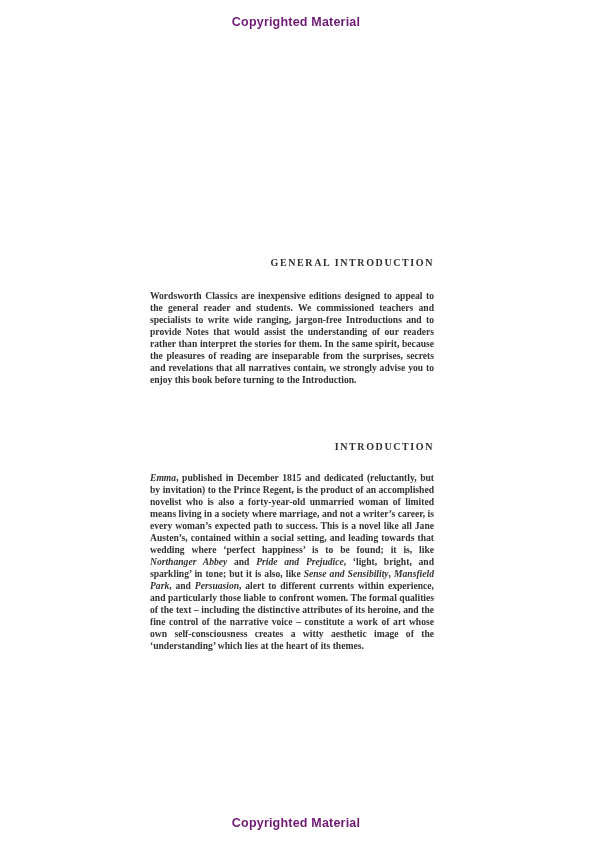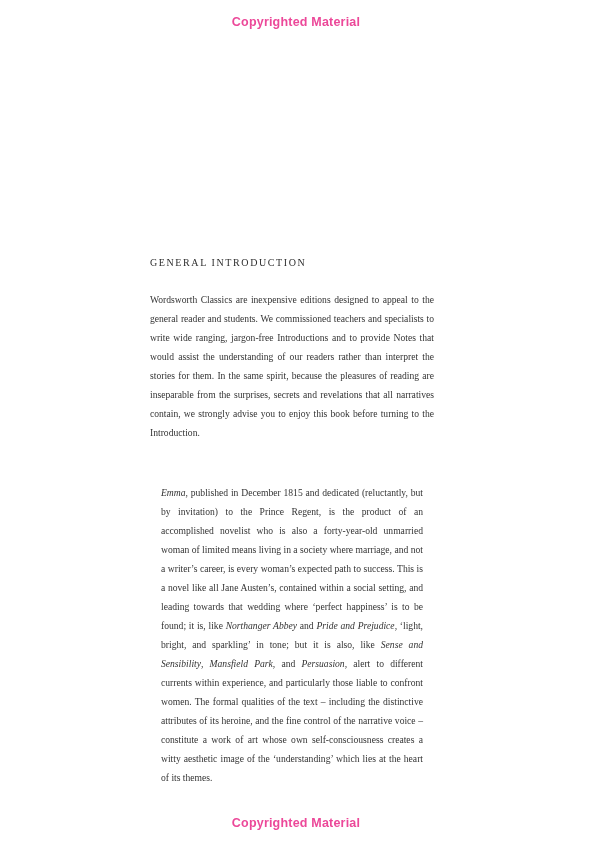--- a/index.html
+++ b/index.html
@@ -18,50 +18,51 @@
   }
   .copyright {
     position: absolute;
     left: 0;
     width: 592px;
     text-align: center;
     font-family: "Liberation Sans", sans-serif;
     font-weight: bold;
     font-size: 12.5px;
     letter-spacing: 0.2px;
-    color: #ec4899;
+    color: #701a75;
   }
   .copyright.top    { top: 15px; }
   .copyright.bottom { top: 816px; }
 
   .col {
     position: absolute;
     left: 150px;
     width: 284px;
   }
   .heading {
-    text-align: left;
-    font-weight: normal;
+    text-align: right;
+    font-weight: bold;
     font-size: 10px;
     letter-spacing: 1.6px;
     color: #2e2e2e;
     white-space: nowrap;
   }
   .heading.h1 { top: 257px; }
   .heading.h2 { top: 441px; }
 
   .body-text {
     font-size: 9.6px;
-    line-height: 19px;
+    line-height: 12px;
     text-align: justify;
     color: #333333;
+    font-weight: bold;
   }
   .para1 { top: 290px; }
   .para2 { top: 472px; }
-  .body-text p { margin: 11px; padding: 0; }
+  .body-text p { margin: 0; padding: 0; }
   .indent { text-indent: 10px; }
   .it { font-style: italic; }
 
   .adviser {
     top: 387px;
     text-align: right;
     font-size: 9.6px;
     color: #333333;
   }
   .adviser .label { font-style: italic; }
@@ -84,20 +85,21 @@
 <div class="page">
 
   <div class="copyright top">Copyrighted Material</div>
 
   <div class="col heading h1">GENERAL INTRODUCTION</div>
 
   <div class="col body-text para1">Wordsworth Classics are inexpensive editions designed to appeal to the general reader and students. We commissioned teachers and specialists to write wide ranging, jargon-free Introductions and to provide Notes that would assist the understanding of our readers rather than interpret the stories for them. In the same spirit, because the pleasures of reading are inseparable from the surprises, secrets and revelations that all narratives contain, we strongly advise you to enjoy this book before turning to the Introduction.</div>
 
 
 
+  <div class="col heading h2">INTRODUCTION</div>
 
   <div class="col body-text para2">
     <p><span class="it">Emma</span><span>, published in December 1815 and dedicated (reluctantly, but by invitation) to the Prince Regent, is the product of an accomplished novelist who is also a forty-year-old unmarried woman of limited means living in a society where marriage, and not a writer’s career, is every woman’s expected path to success. This is a novel like all Jane Austen’s, contained within a social setting, and leading towards that wedding where ‘perfect happiness’ is to be found; it is, like </span><span class="it">Northanger Abbey</span><span> and </span><span class="it">Pride and Prejudice</span><span>, ‘light, bright, and sparkling’ in tone; but it is also, like </span><span class="it">Sense and Sensibility</span><span>, </span><span class="it">Mansfield Park</span><span>, and </span><span class="it">Persuasion</span><span>, alert to different currents within experience, and particularly those liable to confront women. The formal qualities of the text – including the distinctive attributes of its heroine, and the fine control of the narrative voice – constitute a work of art whose own self-consciousness creates a witty aesthetic image of the ‘understanding’ which lies at the heart of its themes.</span></p>
   </div>
 
   <div class="copyright bottom">Copyrighted Material</div>
 
 </div>
 
 </body></html>

